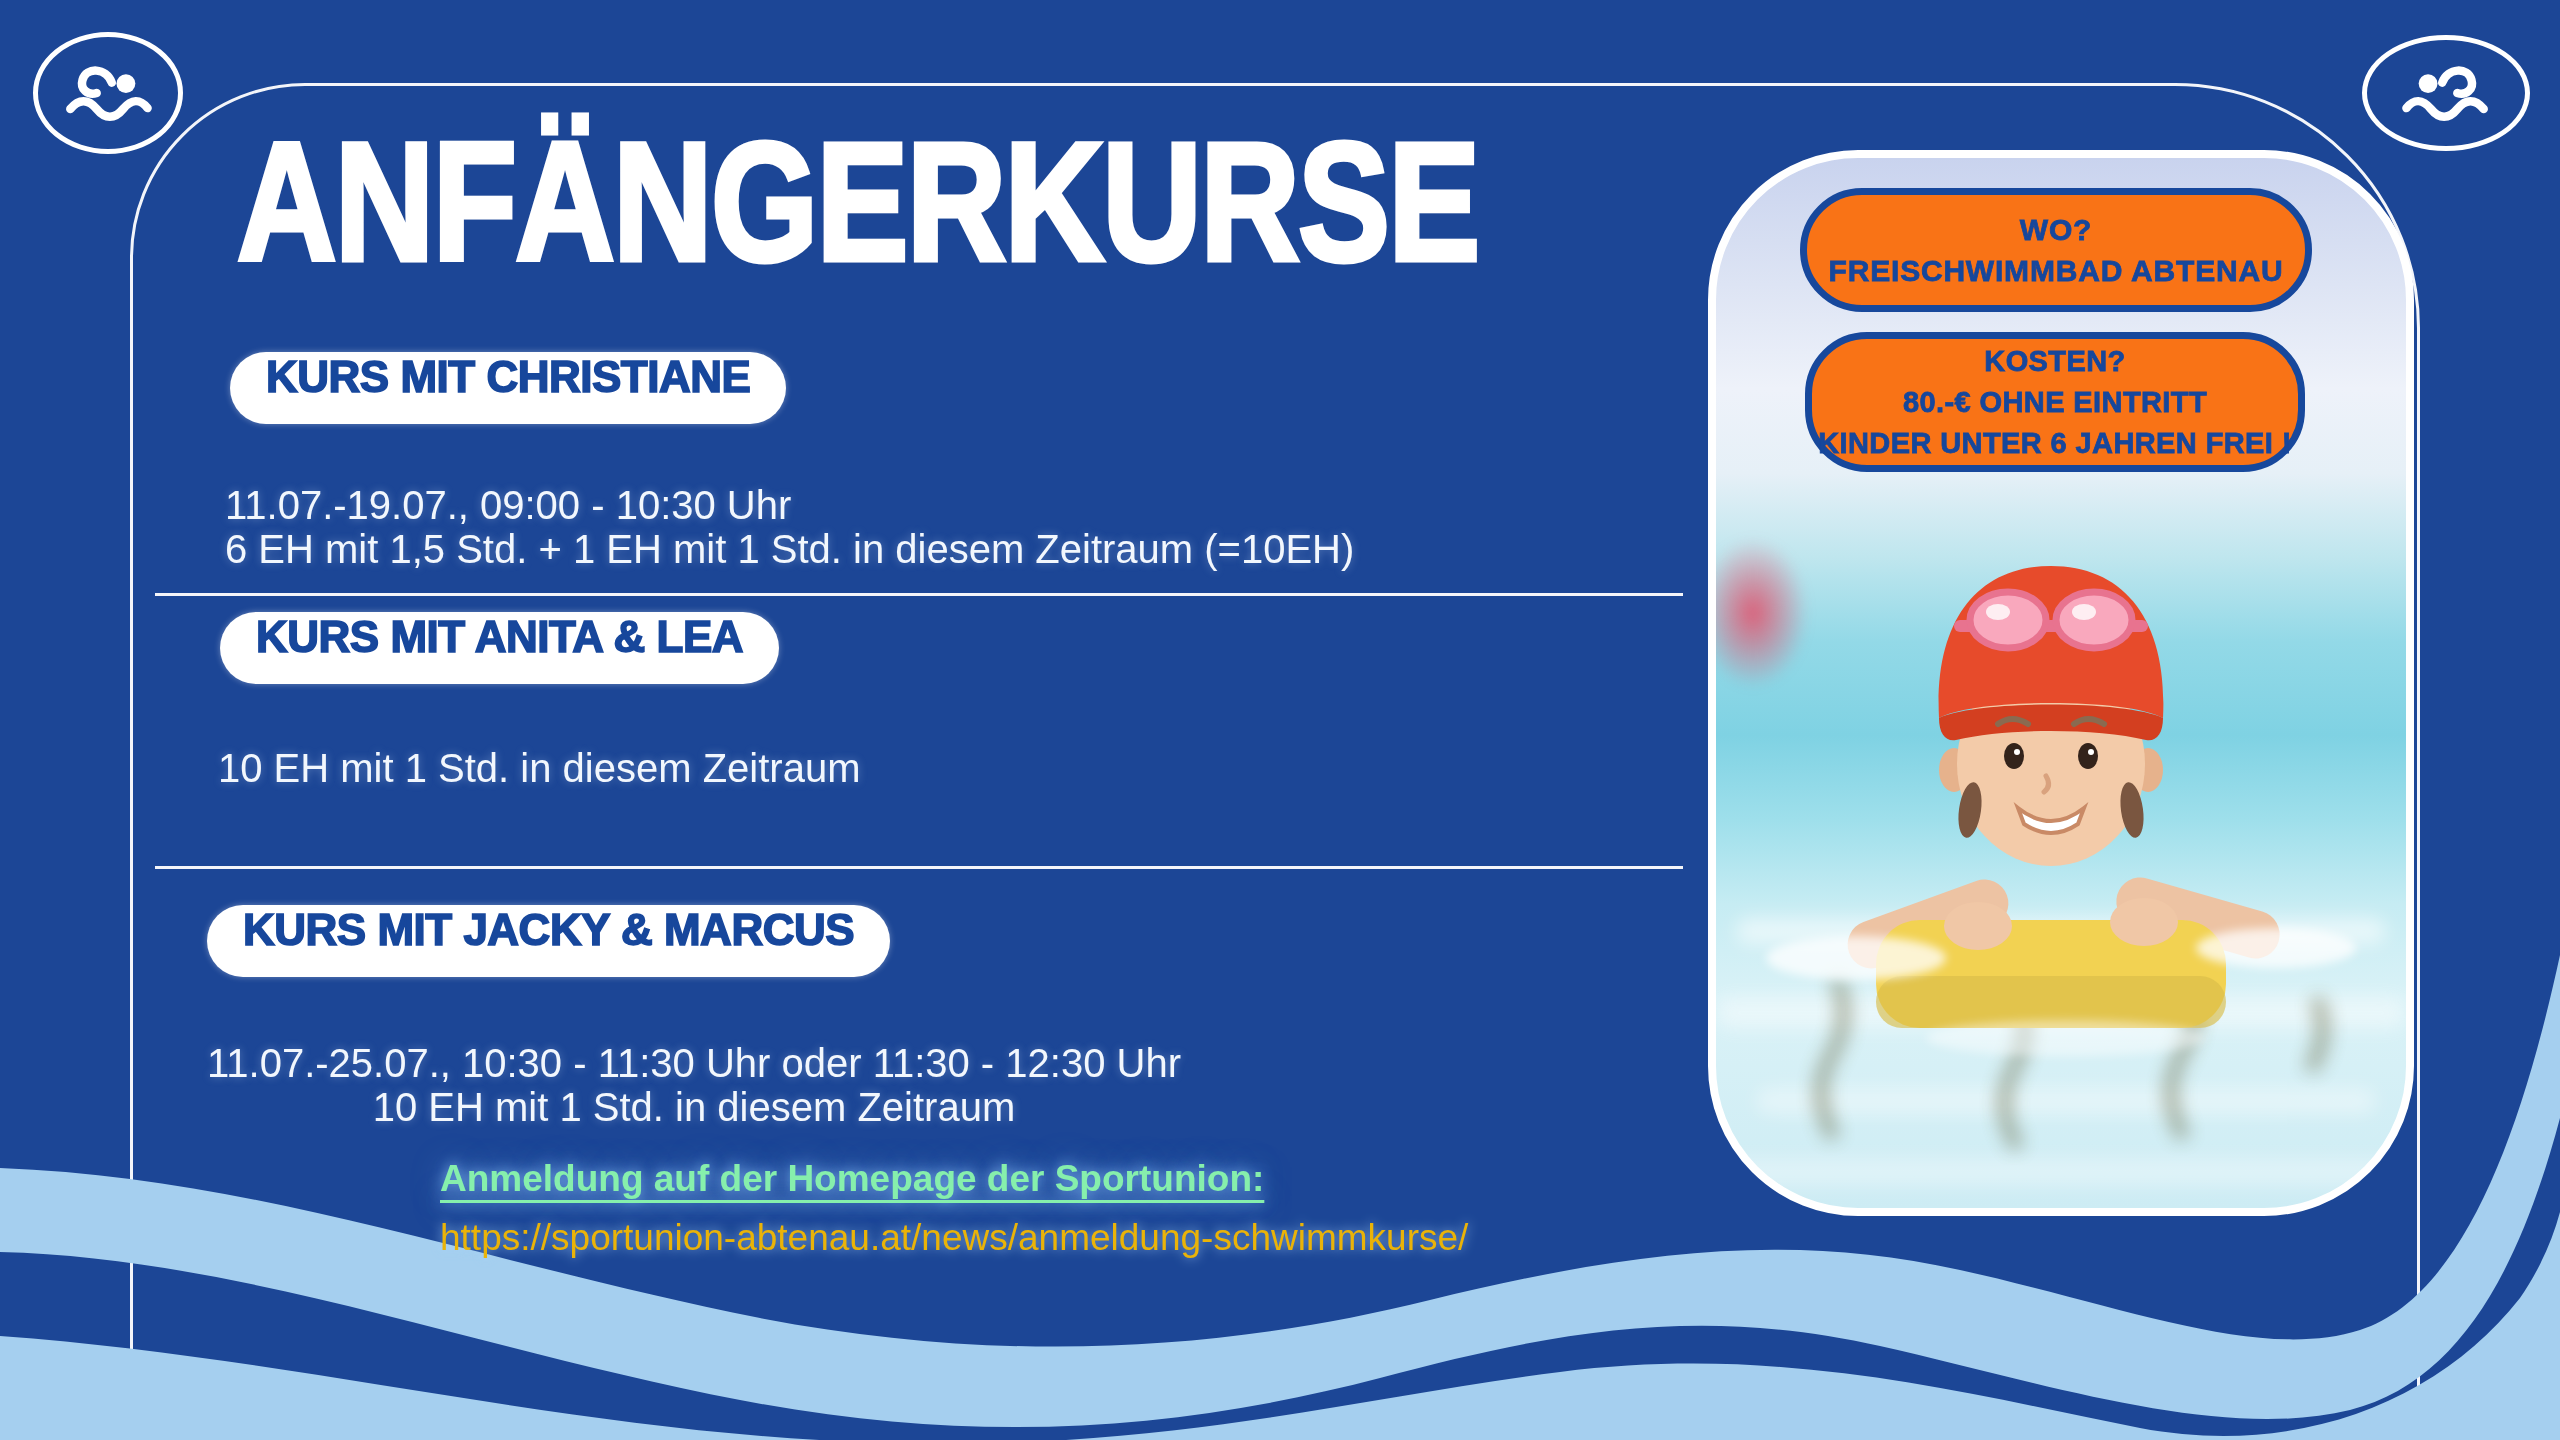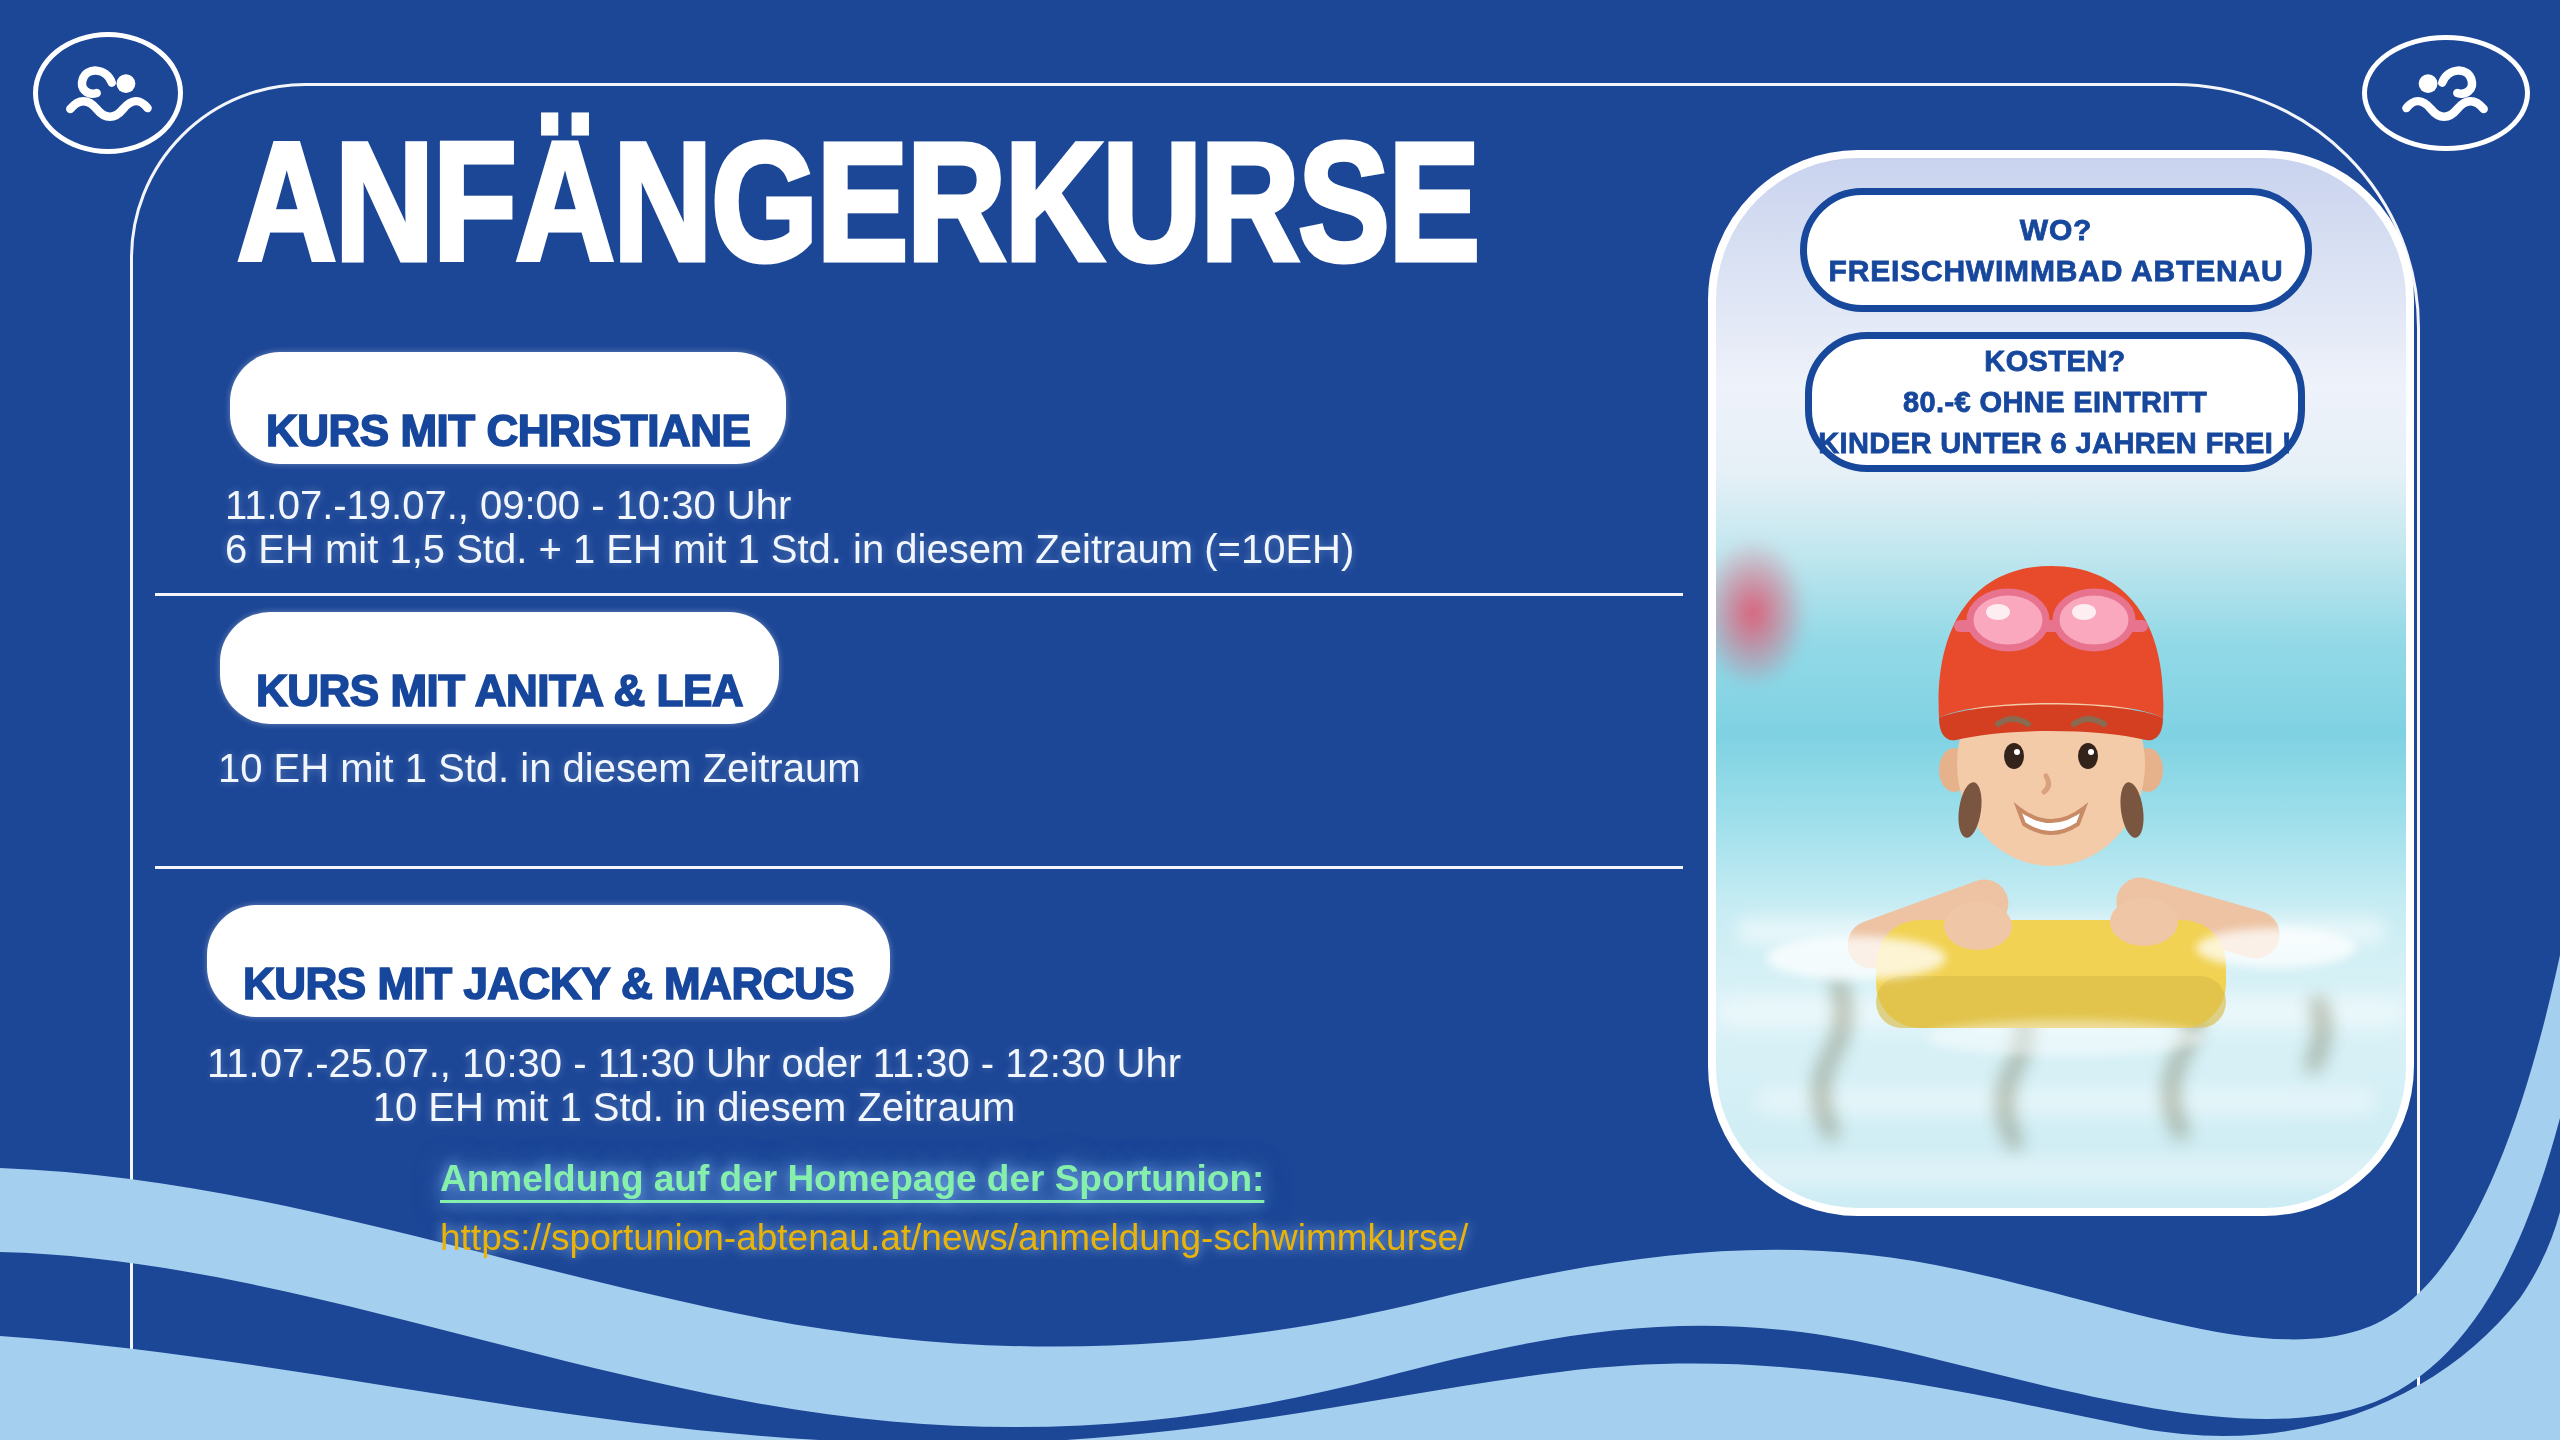--- a/index.html
+++ b/index.html
@@ -20,22 +20,22 @@
   .swim-oval.right svg{transform:scaleX(-1);}
 
   
   .title{position:absolute;left:237px;top:118px;z-index:5;
          font-size:168px;font-weight:900;color:#fff;letter-spacing:-2px;
          line-height:1;white-space:nowrap;
          transform:scaleX(.82);transform-origin:left top;
          -webkit-text-stroke:5px #fff;}
 
   
-  .pill{position:absolute;height:96px;border-radius:50px;background:#fff;
-        display:inline-flex;align-items:flex-end;padding:8px 36px;z-index:5;
+  .pill{position:absolute;height:72px;border-radius:50px;background:#fff;
+        display:inline-flex;align-items:flex-start;padding:0 36px;z-index:5;
         box-shadow:0 0 6px rgba(255,255,255,.35);}
   .pill span{font-size:44px;font-weight:800;color:#17479c;letter-spacing:-.5px;
              -webkit-text-stroke:1.6px #17479c;white-space:nowrap;}
   .pill1{left:230px;top:352px;}
   .pill2{left:220px;top:612px;}
   .pill3{left:207px;top:905px;}
 
   
   .course-text{position:absolute;z-index:5;color:#f2f7fd;font-size:40px;
                line-height:44px;font-weight:400;white-space:nowrap;
@@ -66,21 +66,21 @@
           #e6f0f7 30%,#bfe6ee 38%,#93d9e7 46%,#7fd2e3 55%,#9edfeb 63%,
           #c6ecf3 71%,#daf2f7 80%,#cdecf4 100%);}
   .blob-red{position:absolute;left:-18px;top:380px;width:110px;height:150px;
         background:radial-gradient(closest-side,rgba(224,84,110,.9),rgba(224,84,110,0));
         filter:blur(6px);}
   .streak{position:absolute;background:rgba(255,255,255,.55);filter:blur(9px);
           border-radius:20px;}
   .card svg.scene{position:absolute;left:0;top:0;width:690px;height:1050px;}
 
   
-  .badge{position:absolute;background:#ffffff;border:7px solid #17489c;
+  .badge{position:absolute;background:#f97316;border:7px solid #17489c;
          border-radius:62px;z-index:7;display:flex;flex-direction:column;
          align-items:center;justify-content:center;box-sizing:border-box;}
   .badge div{font-size:30px;font-weight:800;color:#16479c;letter-spacing:.8px;
              line-height:41px;white-space:nowrap;-webkit-text-stroke:.8px #16479c;}
   .badge.wo{left:1800px;top:188px;width:512px;height:124px;}
   .badge.kosten{left:1805px;top:332px;width:500px;height:140px;}
   .badge.kosten div{font-size:29px;letter-spacing:.4px;}
 
   
   .waves{position:absolute;left:0;top:0;width:2560px;height:1440px;z-index:3;}

